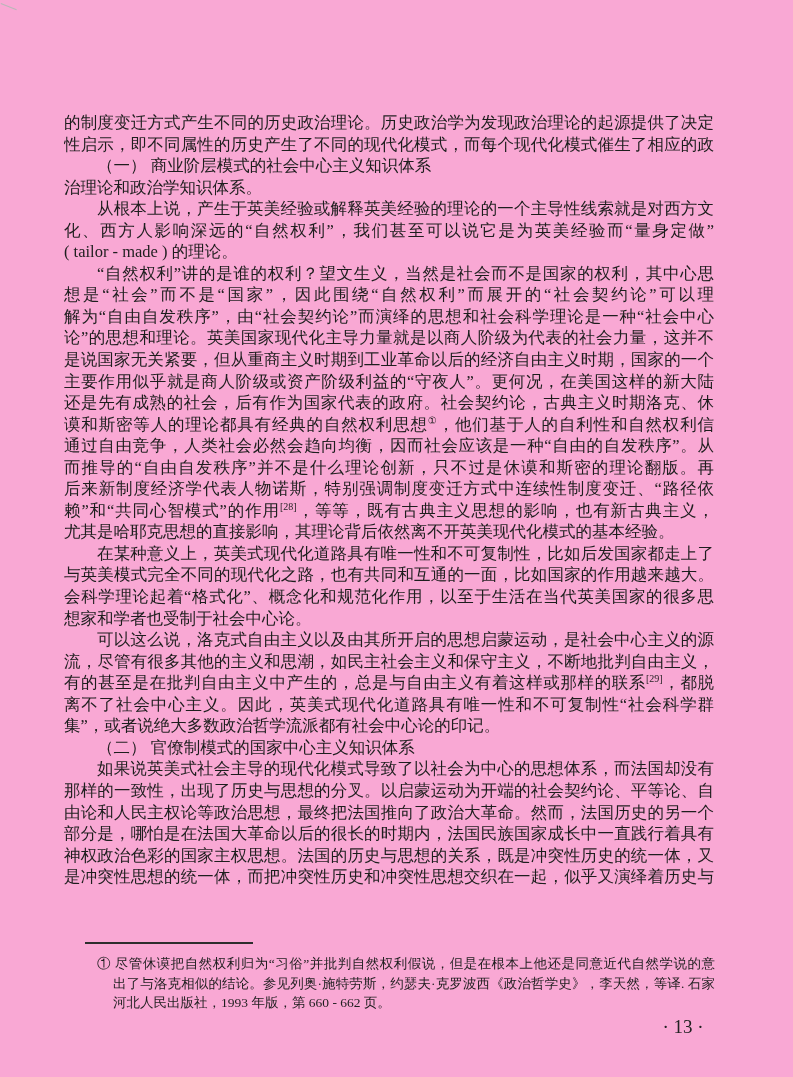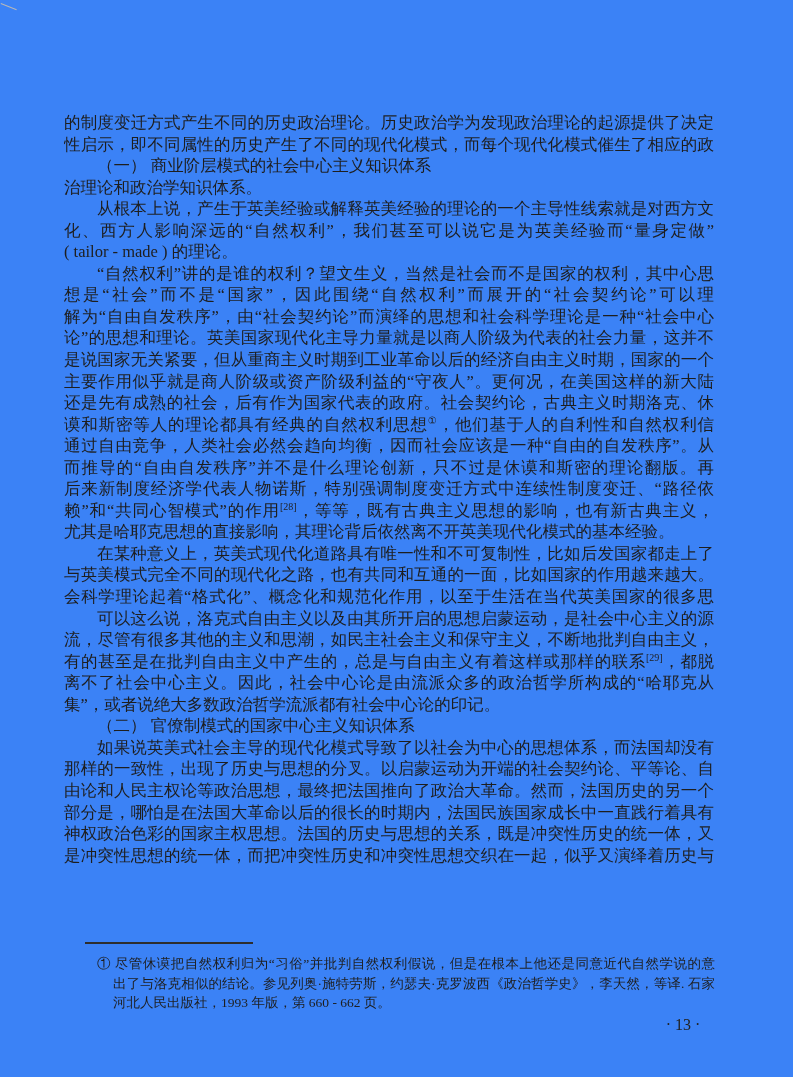--- a/index.html
+++ b/index.html
@@ -5,21 +5,21 @@
 <style>
   html, body {
     margin: 0;
     padding: 0;
     background: #ffffff;
   }
   .page {
     position: relative;
     width: 793px;
     height: 1077px;
-    background: #3b82f6;
+    background: #f9a8d4;
     font-family: "Liberation Serif", "DejaVu Serif", serif;
     color: #1e1e1e;
     overflow: hidden;
   }
   .scan-artifact {
     position: absolute;
     left: 1px;
     top: 3px;
     width: 17px;
     height: 1px;
@@ -71,21 +71,21 @@
     overflow: hidden;
   }
   .fline.fill { text-align-last: justify; }
   .fline.cont { padding-left: 16px; }
   .page-number {
     position: absolute;
     left: 648px;
     top: 1016px;
     width: 70px;
     text-align: center;
-    font-size: 16px;
+    font-size: 19px;
     color: #222222;
   }
 </style>
 </head>
 <body>
 
 <div class="page">
   <div class="scan-artifact"></div>
   <main class="text-block" id="body-text">
       <div class="line fill">的制度变迁方式产生不同的历史政治理论。历史政治学为发现政治理论的起源提供了决定</div>
@@ -104,24 +104,25 @@
       <div class="line fill">还是先有成熟的社会，后有作为国家代表的政府。社会契约论，古典主义时期洛克、休</div>
       <div class="line fill">谟和斯密等人的理论都具有经典的自然权利思想<sup>①</sup>，他们基于人的自利性和自然权利信念，</div>
       <div class="line fill">通过自由竞争，人类社会必然会趋向均衡，因而社会应该是一种“自由的自发秩序”。从</div>
       <div class="line fill">而推导的“自由自发秩序”并不是什么理论创新，只不过是休谟和斯密的理论翻版。再</div>
       <div class="line fill">后来新制度经济学代表人物诺斯，特别强调制度变迁方式中连续性制度变迁、“路径依</div>
       <div class="line fill">赖”和“共同心智模式”的作用<sup>[28]</sup>，等等，既有古典主义思想的影响，也有新古典主义，</div>
       <div class="line">尤其是哈耶克思想的直接影响，其理论背后依然离不开英美现代化模式的基本经验。</div>
       <div class="line fill indent">在某种意义上，英美式现代化道路具有唯一性和不可复制性，比如后发国家都走上了</div>
       <div class="line fill">与英美模式完全不同的现代化之路，也有共同和互通的一面，比如国家的作用越来越大。</div>
       <div class="line fill">会科学理论起着“格式化”、概念化和规范化作用，以至于生活在当代英美国家的很多思</div>
+      <div class="line">想家和学者也受制于社会中心论。</div>
       <div class="line fill indent">可以这么说，洛克式自由主义以及由其所开启的思想启蒙运动，是社会中心主义的源</div>
       <div class="line fill">流，尽管有很多其他的主义和思潮，如民主社会主义和保守主义，不断地批判自由主义，</div>
       <div class="line fill">有的甚至是在批判自由主义中产生的，总是与自由主义有着这样或那样的联系<sup>[29]</sup>，都脱</div>
-      <div class="line fill">离不了社会中心主义。因此，社会中心论是由流派众多的政治哲学所构成的“哈耶克从</div>
+      <div class="line fill">离不了社会中心主义。因此，英美式现代化道路具有唯一性和不可复制性“社会科学群</div>
       <div class="line">集”，或者说绝大多数政治哲学流派都有社会中心论的印记。</div>
       <div class="line indent">（二） 官僚制模式的国家中心主义知识体系</div>
       <div class="line fill indent">如果说英美式社会主导的现代化模式导致了以社会为中心的思想体系，而法国却没有</div>
       <div class="line fill">那样的一致性，出现了历史与思想的分叉。以启蒙运动为开端的社会契约论、平等论、自</div>
       <div class="line fill">由论和人民主权论等政治思想，最终把法国推向了政治大革命。然而，法国历史的另一个</div>
       <div class="line fill">部分是，哪怕是在法国大革命以后的很长的时期内，法国民族国家成长中一直践行着具有</div>
       <div class="line fill">神权政治色彩的国家主权思想。法国的历史与思想的关系，既是冲突性历史的统一体，又</div>
       <div class="line fill">是冲突性思想的统一体，而把冲突性历史和冲突性思想交织在一起，似乎又演绎着历史与</div>
     </main>
   <div class="footnote-sep"></div>

